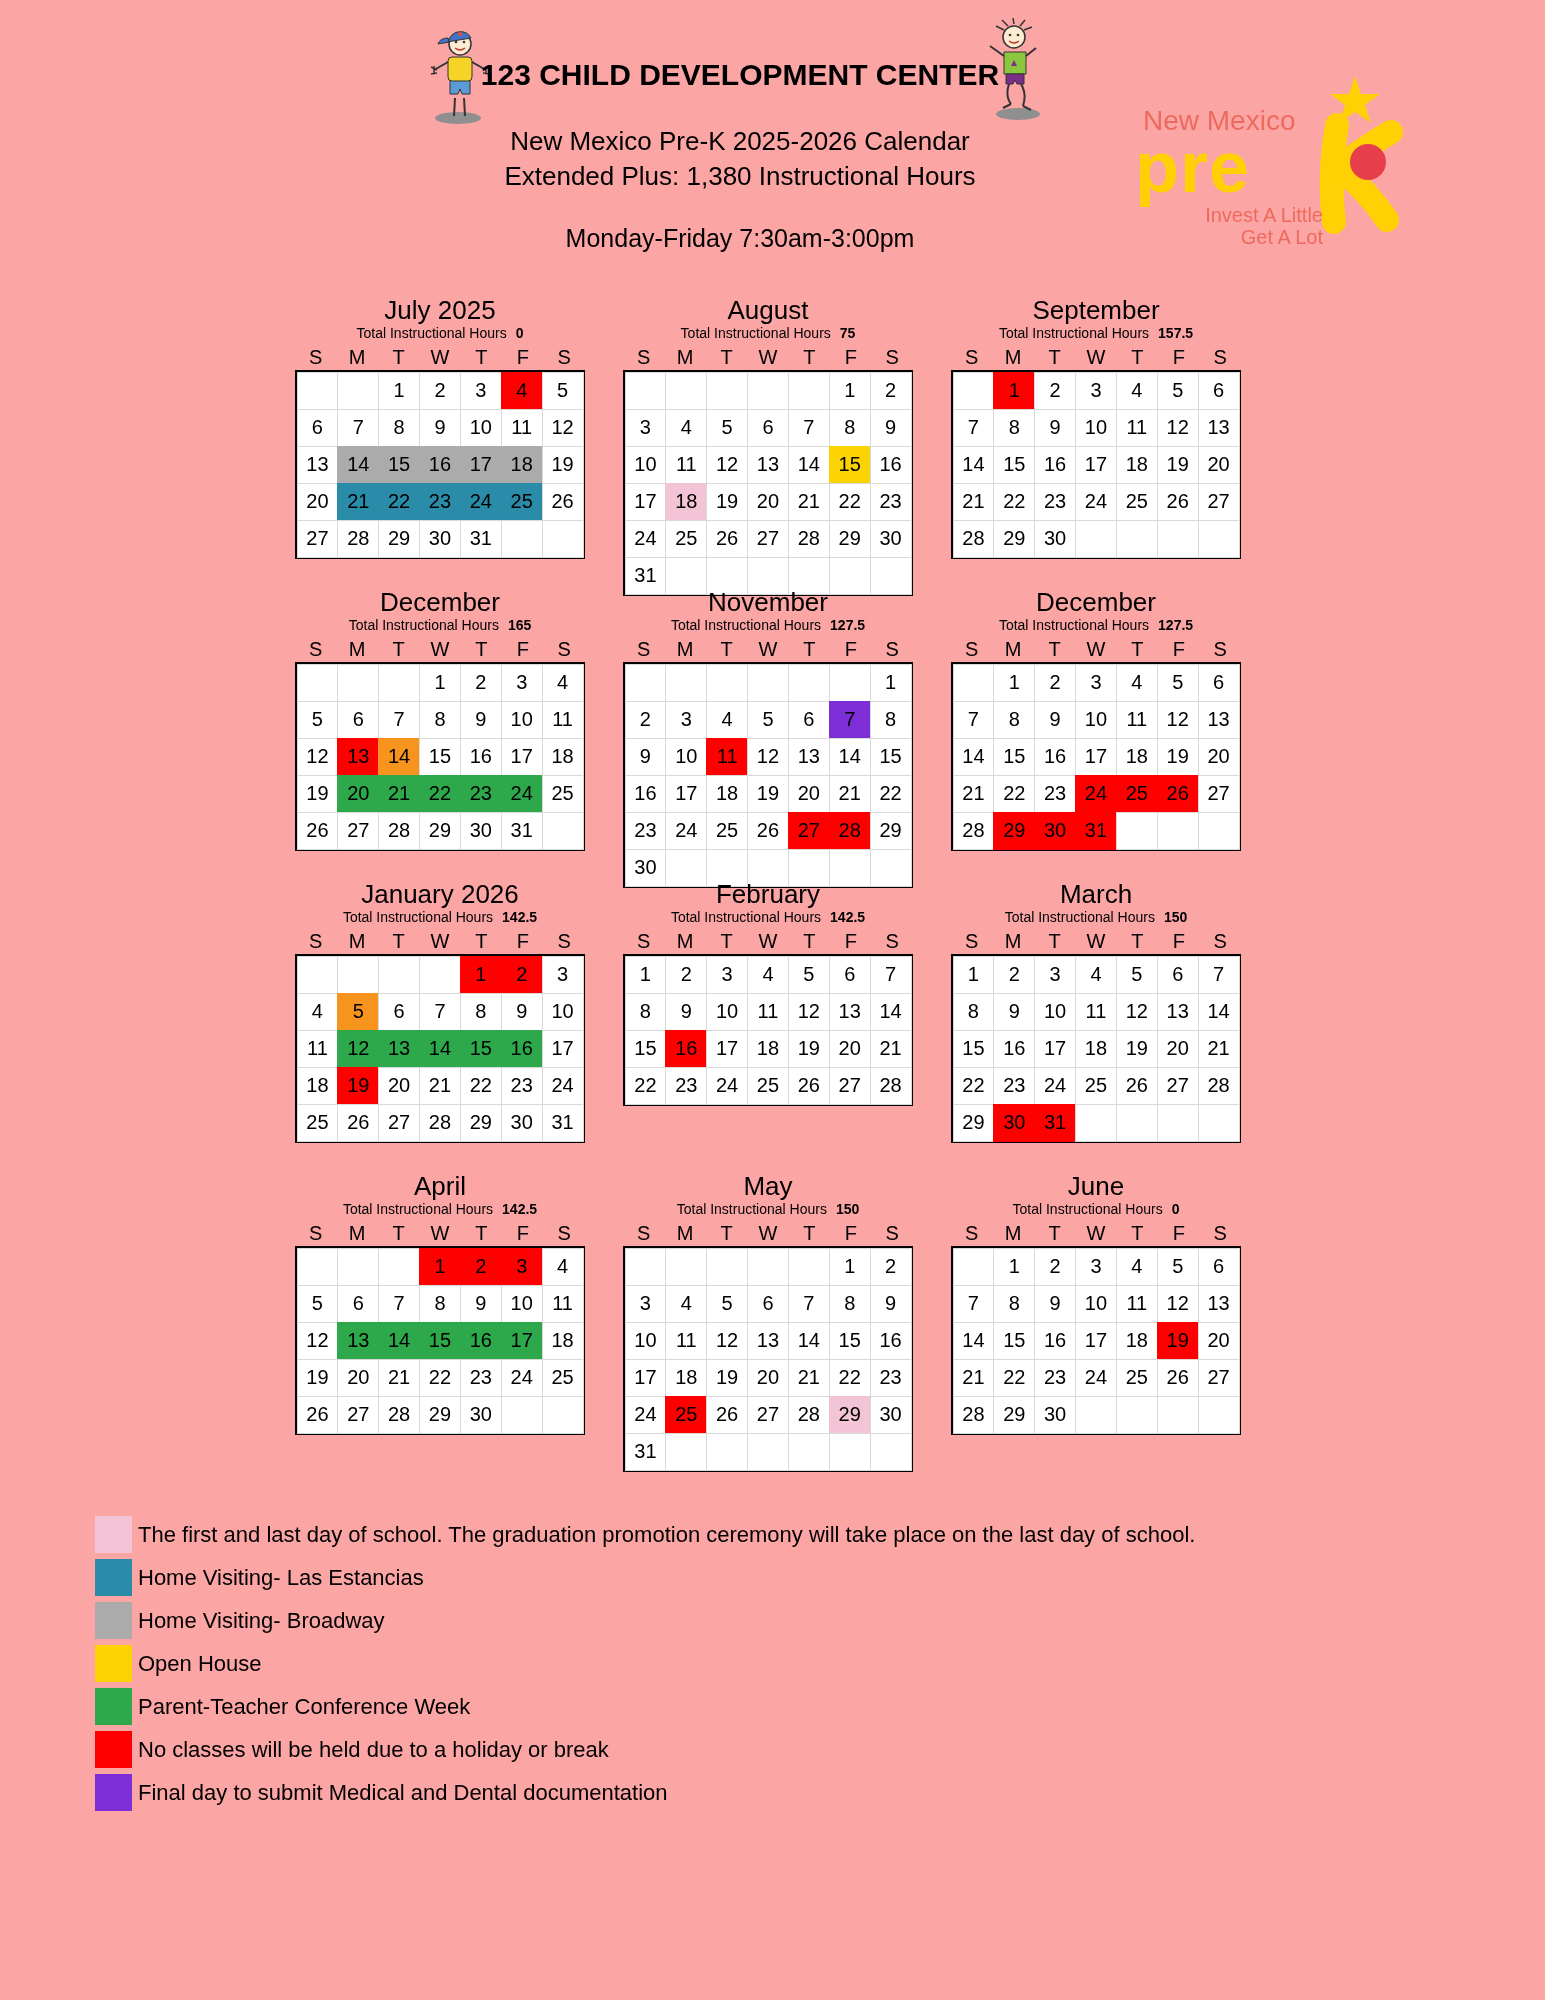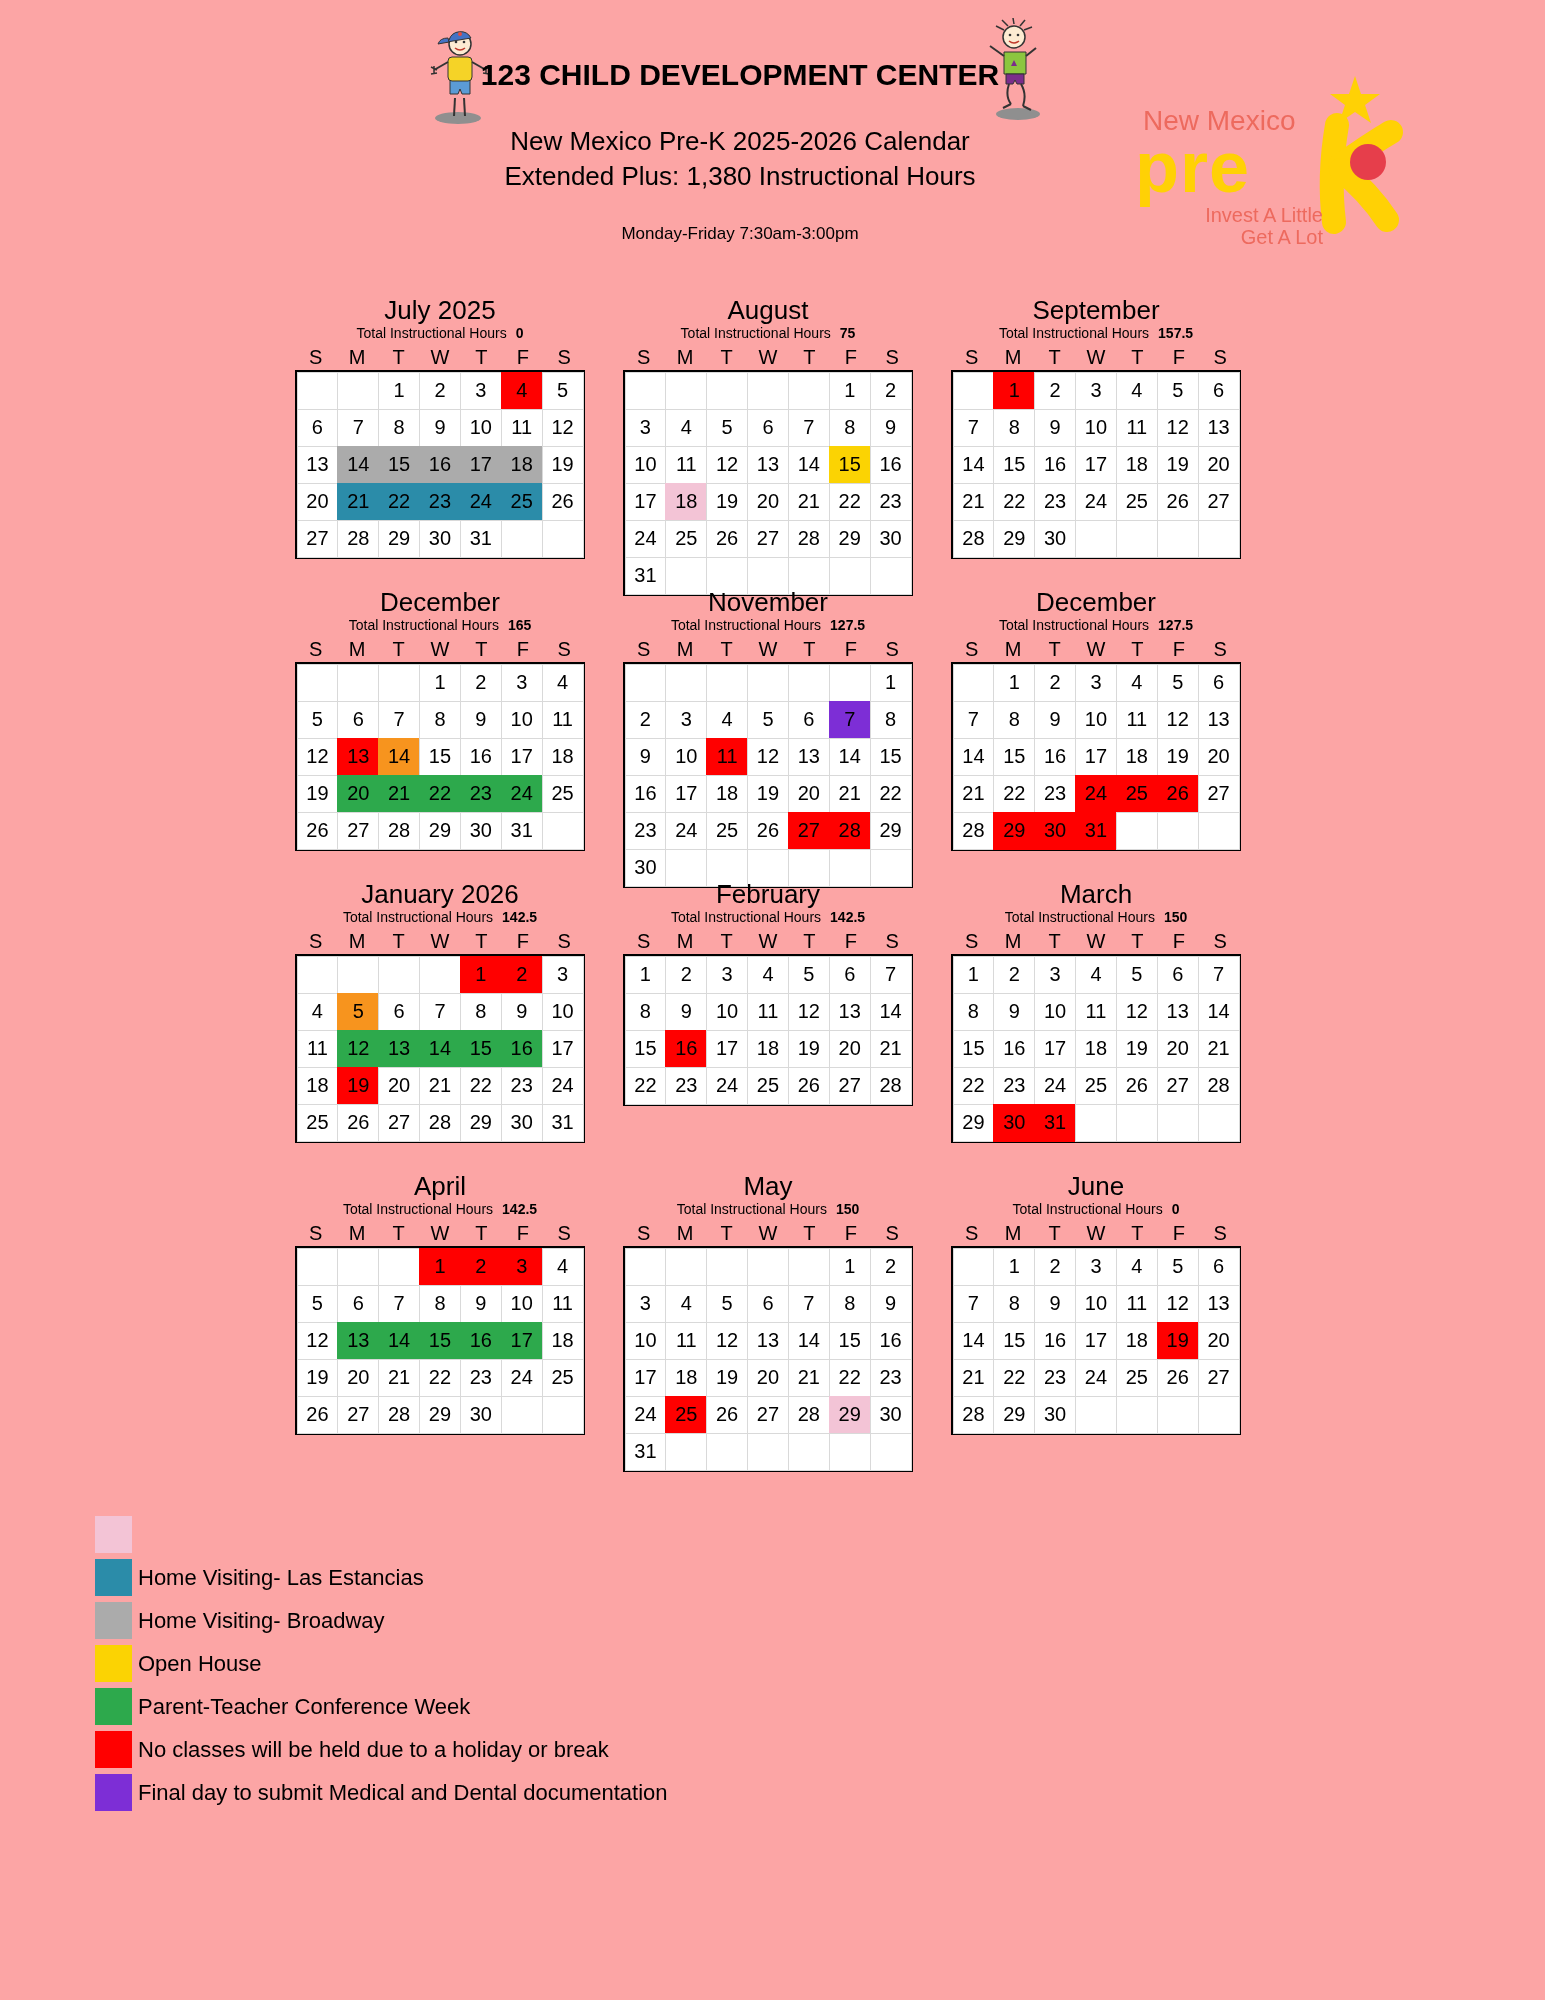--- a/index.html
+++ b/index.html
@@ -10,21 +10,21 @@
   }
   
   .boy-clip{position:absolute;left:426px;top:26px;}
   .girl-clip{position:absolute;left:978px;top:18px;}
   .center-name{
     position:absolute;left:440px;top:58px;width:600px;text-align:center;
     font-size:30px;font-weight:bold;letter-spacing:0px;
   }
   .sub1{position:absolute;left:330px;top:126px;width:820px;text-align:center;font-size:26px;}
   .sub2{position:absolute;left:330px;top:161px;width:820px;text-align:center;font-size:26px;}
-  .schedule{position:absolute;left:330px;top:224px;width:820px;text-align:center;font-size:17px;}
+  .schedule{position:absolute;left:330px;top:224px;width:820px;text-align:center;font-size:25px;}
   .logo{position:absolute;left:1125px;top:70px;}
   
   .months{
     position:absolute;left:295px;top:295px;
     display:grid;grid-template-columns:repeat(3,290px);column-gap:38px;
     grid-auto-rows:292px;
   }
   .month{width:290px;}
   .month-title{text-align:center;font-size:26px;line-height:30px;}
   .month-hours{text-align:center;font-size:14px;line-height:16px;margin-bottom:3px;white-space:nowrap;}
@@ -744,20 +744,21 @@
           <div class="day-cell"></div>
           <div class="day-cell"></div>
           <div class="day-cell"></div>
         </div>
   </div>
 </main>
 
   <section class="legend">
   <div class="legend-row">
     <span class="legend-swatch" style="background: rgb(243, 196, 214);"></span>
+    <span class="legend-label">The first and last day of school. The graduation promotion ceremony will take place on the last day of school.</span>
   </div>
 
   <div class="legend-row">
     <span class="legend-swatch" style="background: rgb(43, 140, 169);"></span>
     <span class="legend-label">Home Visiting- Las Estancias</span>
   </div>
 
   <div class="legend-row">
     <span class="legend-swatch" style="background: rgb(171, 171, 171);"></span>
     <span class="legend-label">Home Visiting- Broadway</span>

